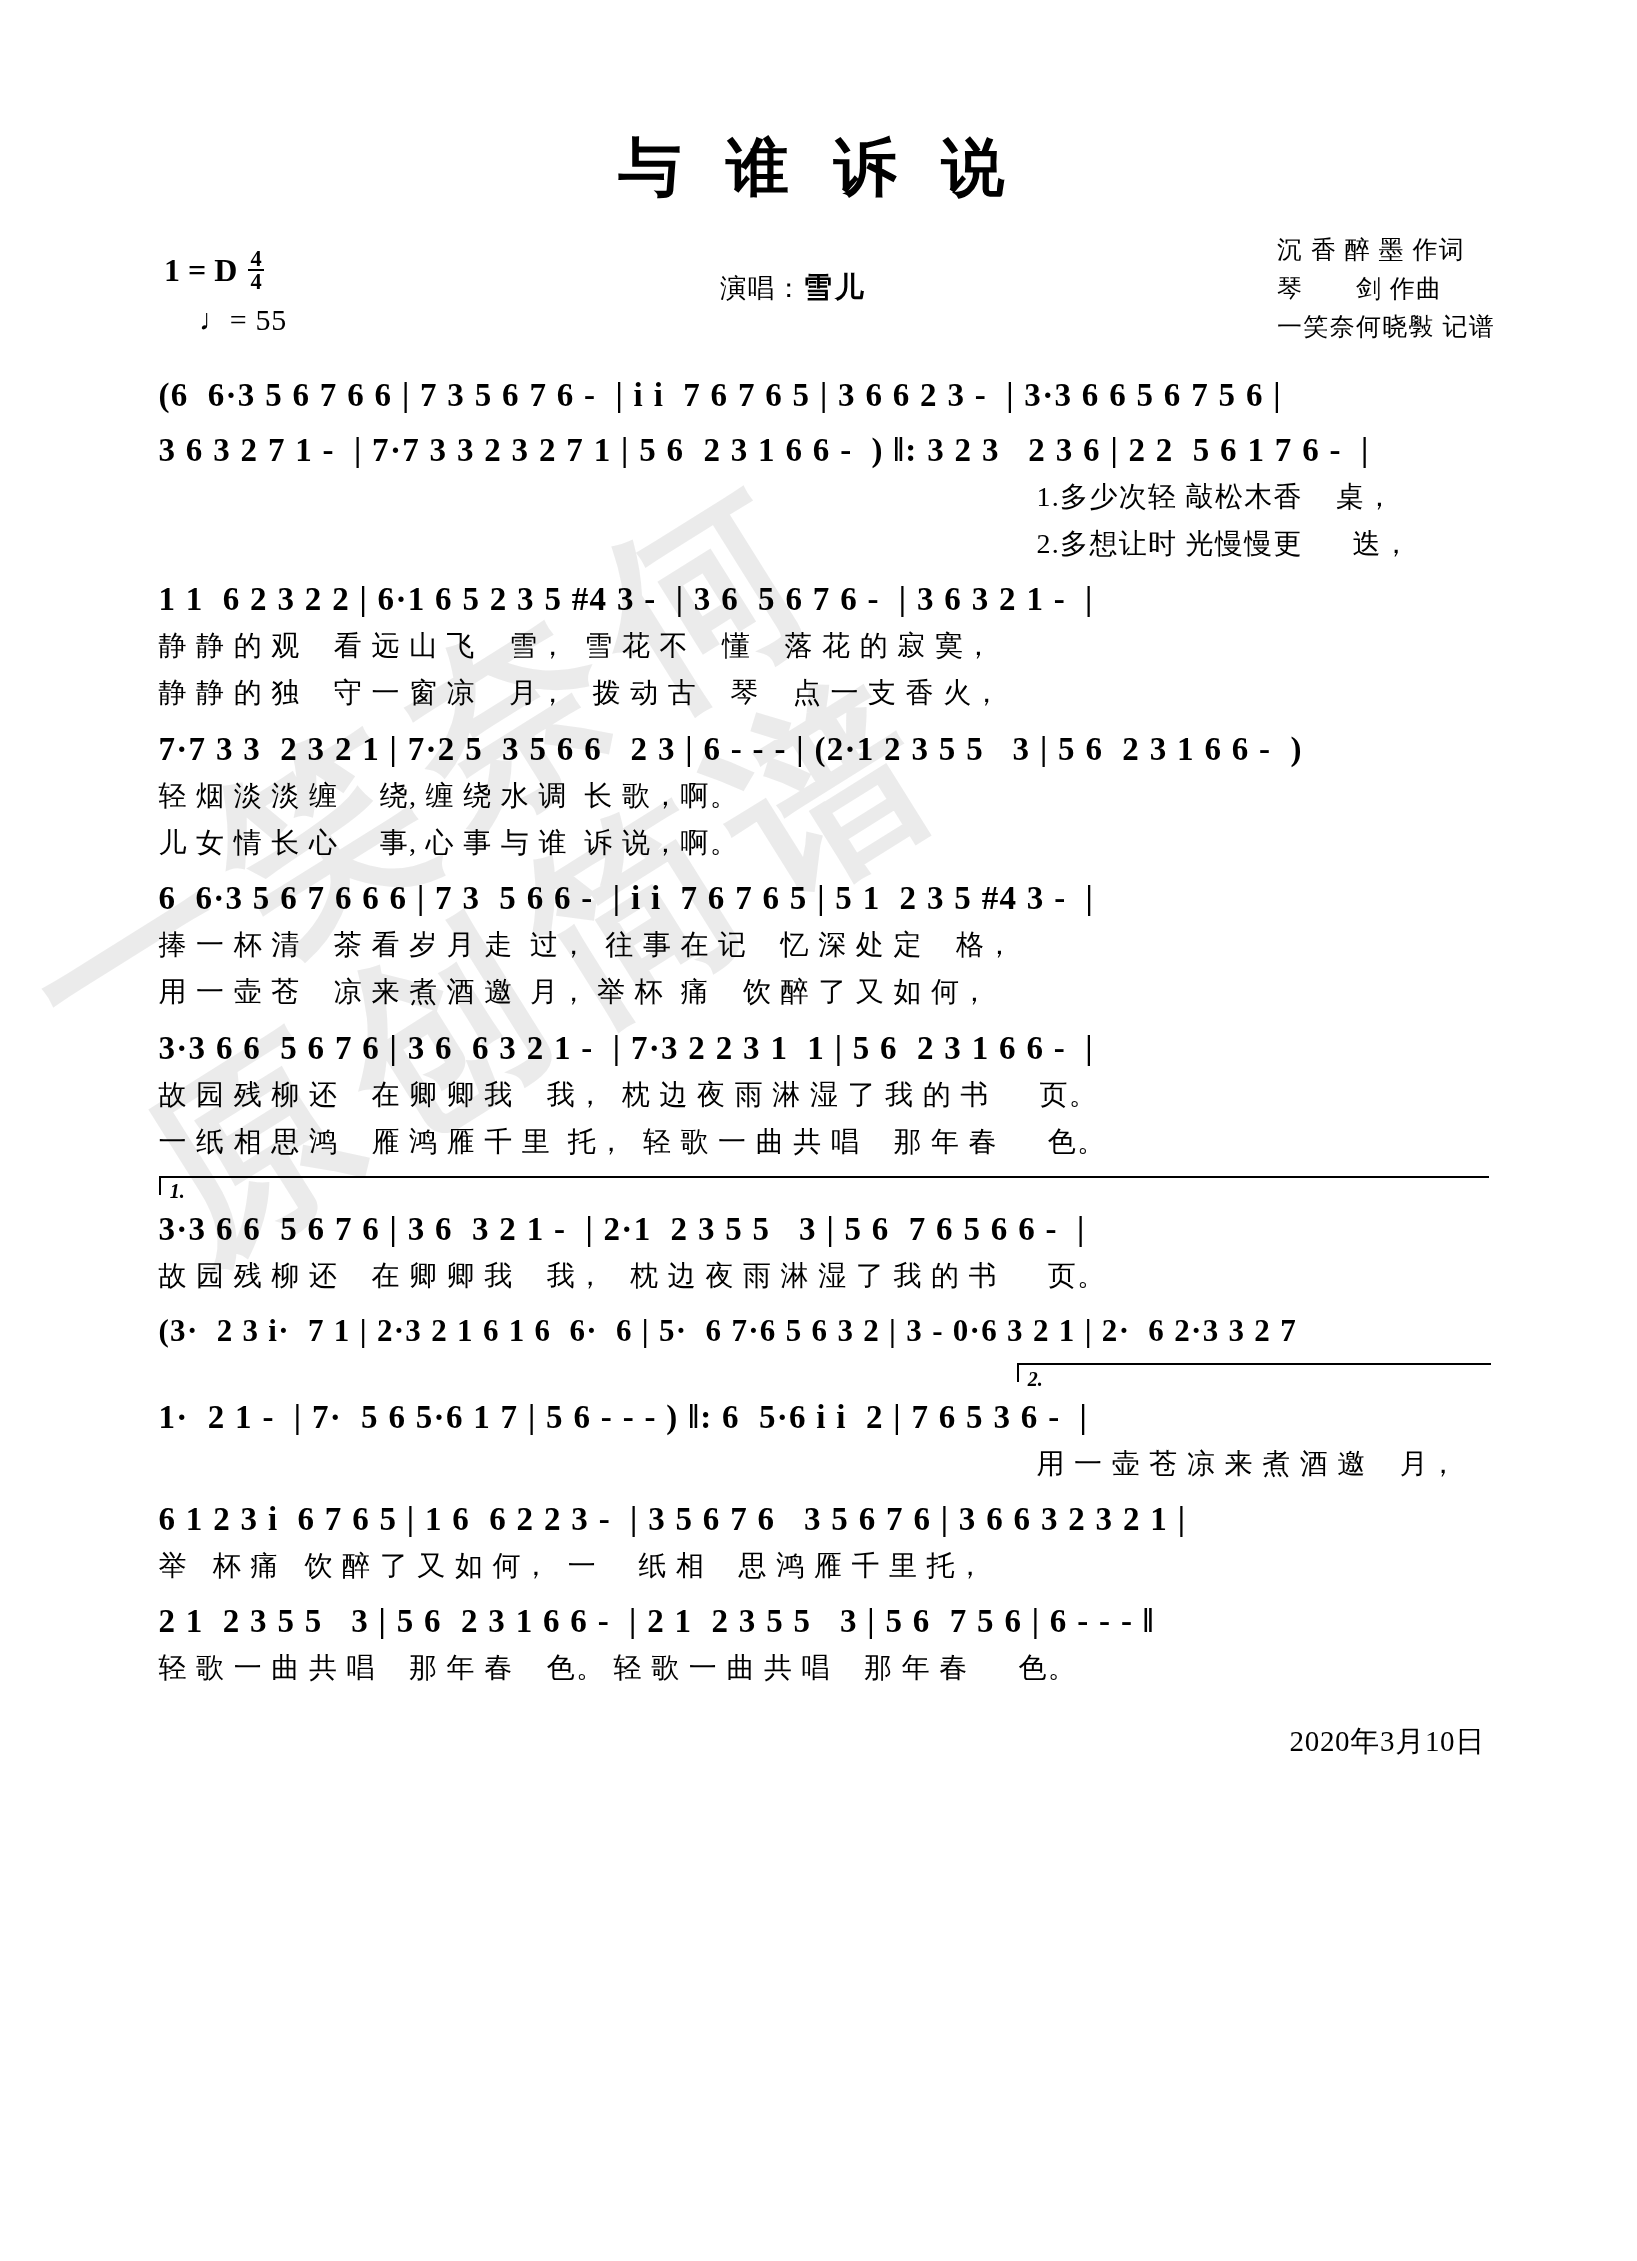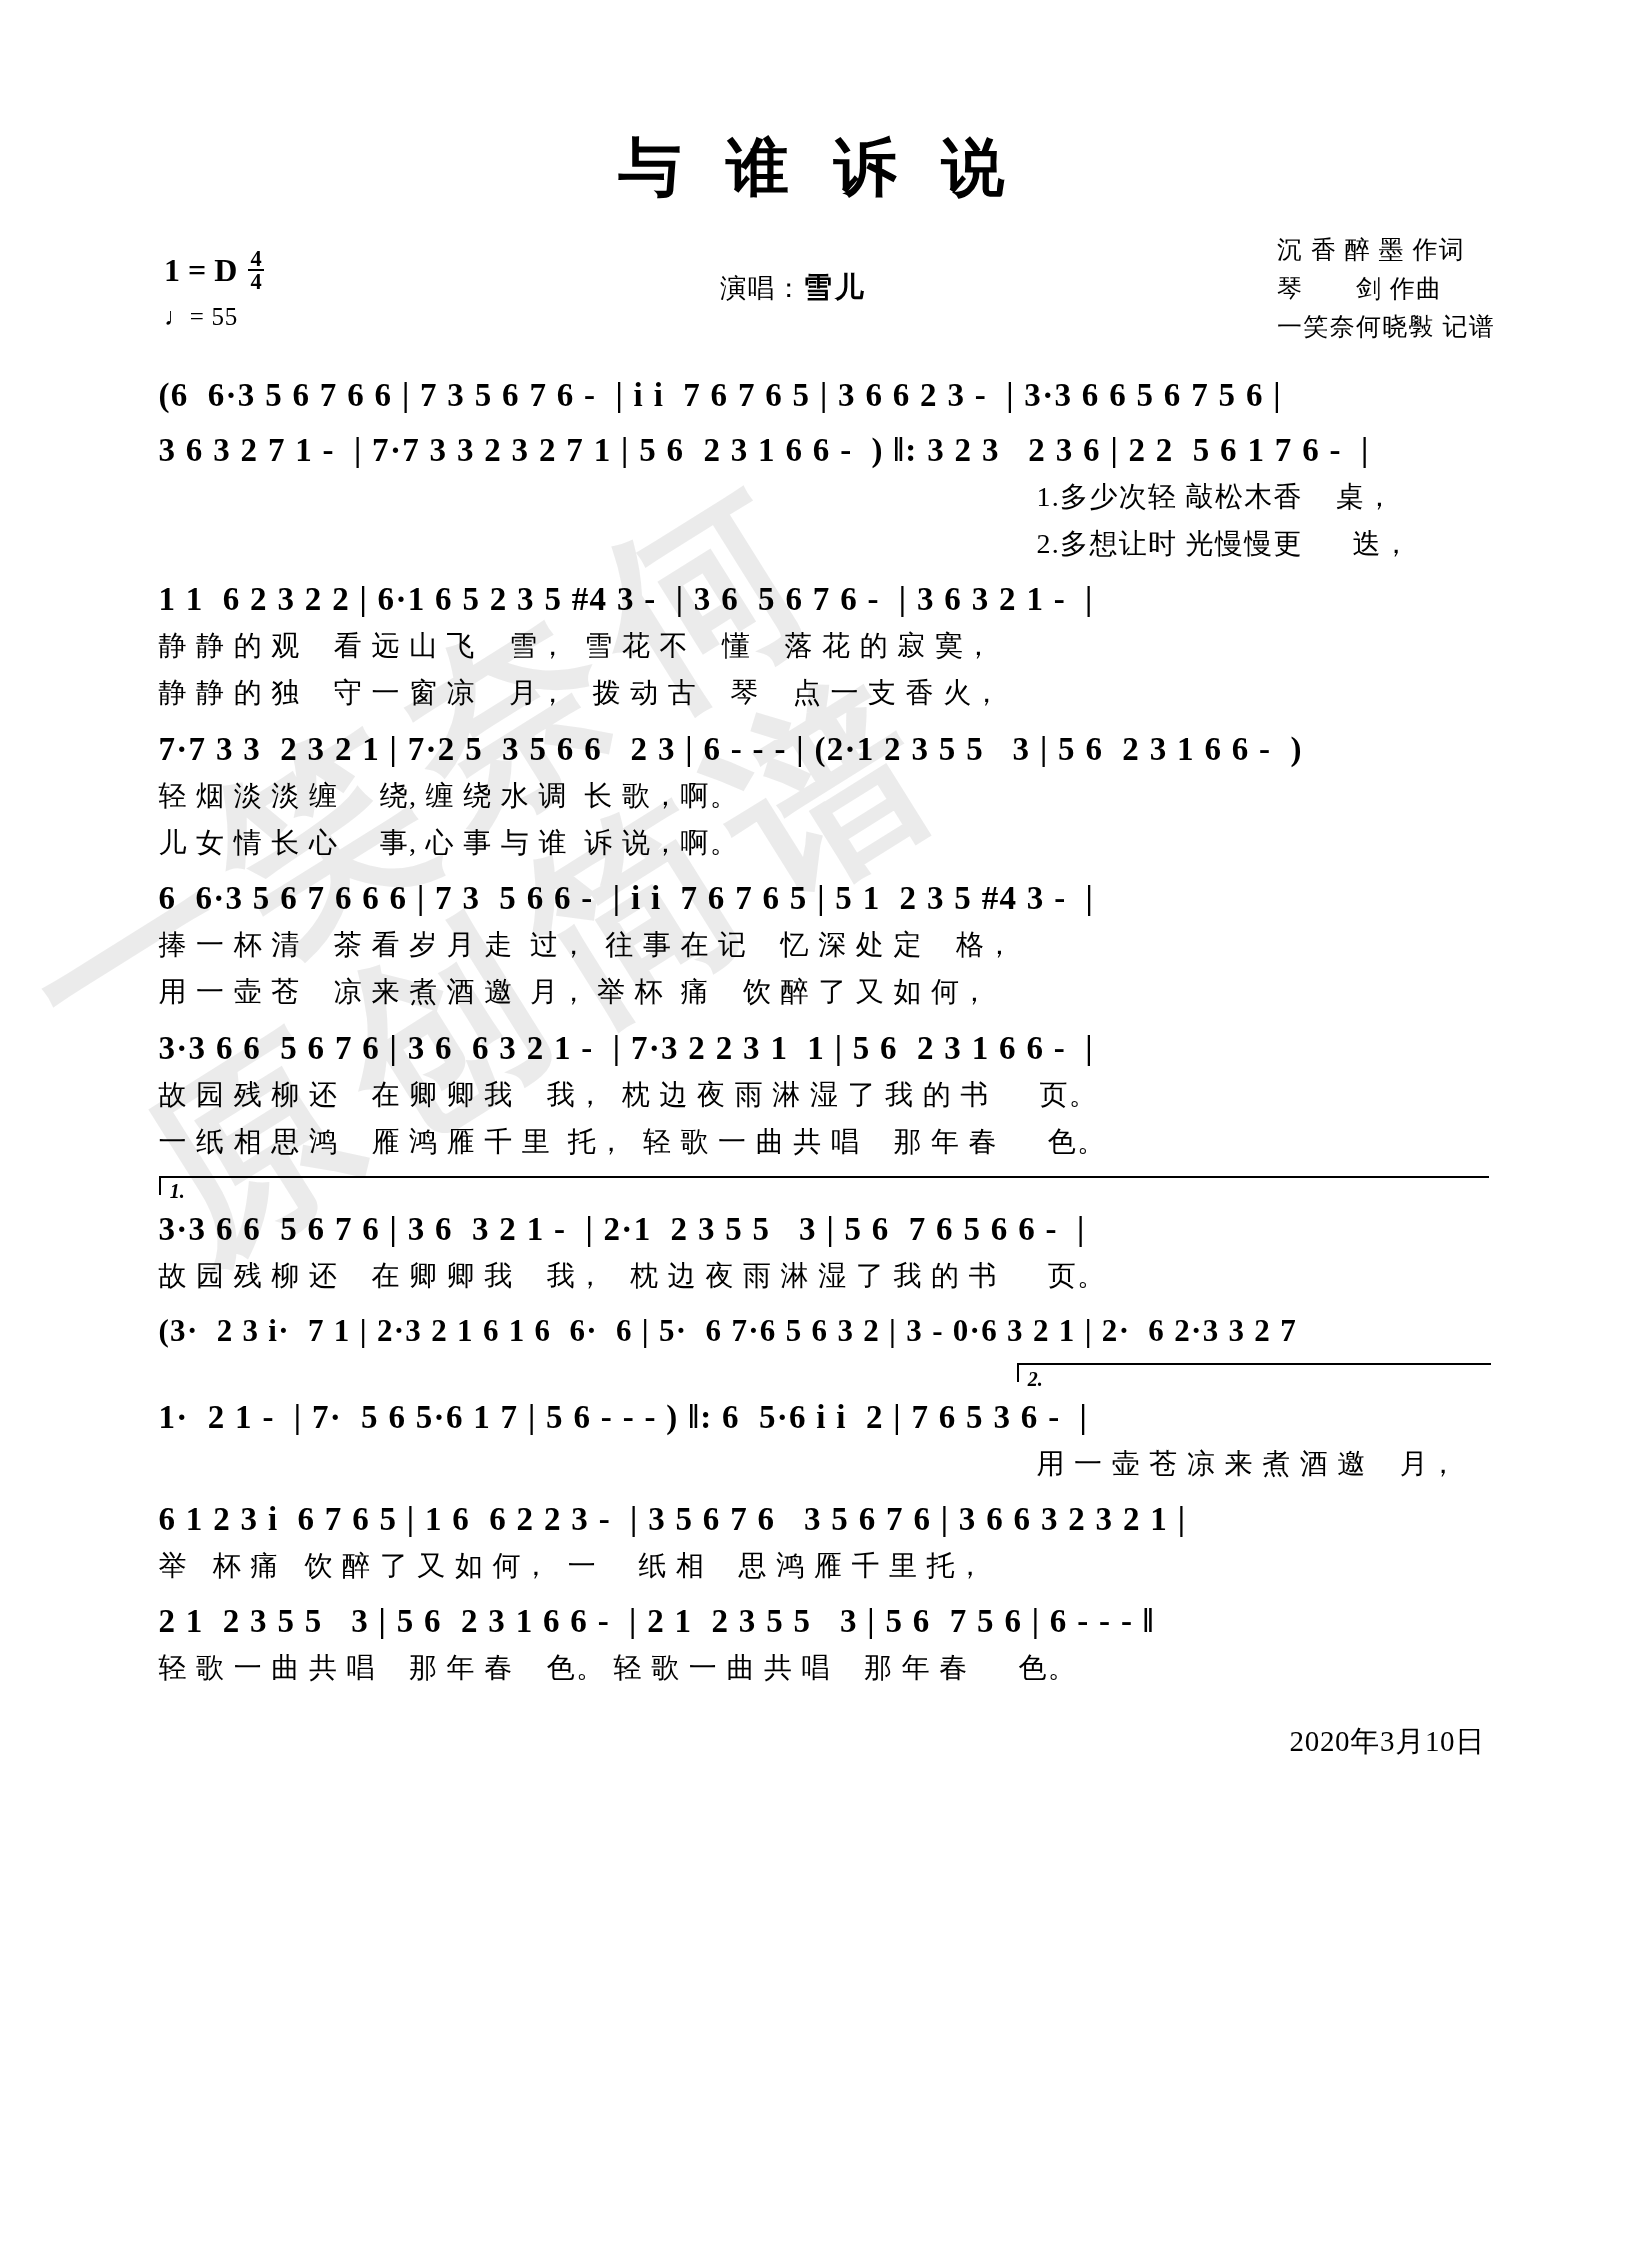--- a/index.html
+++ b/index.html
@@ -86,22 +86,23 @@
     line-height: 0.95;
     font-size: 22.4px;
     font-weight: bold;
     vertical-align: middle;
     margin-left: 5.3px;
   }
   .frac .num { display: block; border-bottom: 2px solid #000; padding: 0 2.6px; }
   .frac .den { display: block; padding: 0 2.6px; }
   .tempo {
     margin-top: 10.6px;
-    font-size: 25px;
+    font-size: 30px;
     letter-spacing: 0.7px;
+    margin-left: 35px;
   }
 
   .singer {
     position: absolute;
     left: 720px;
     top: 44px;
     font-size: 26.4px;
     letter-spacing: 1.3px;
   }
   .singer b { font-size: 29px; letter-spacing: 2.6px; }

